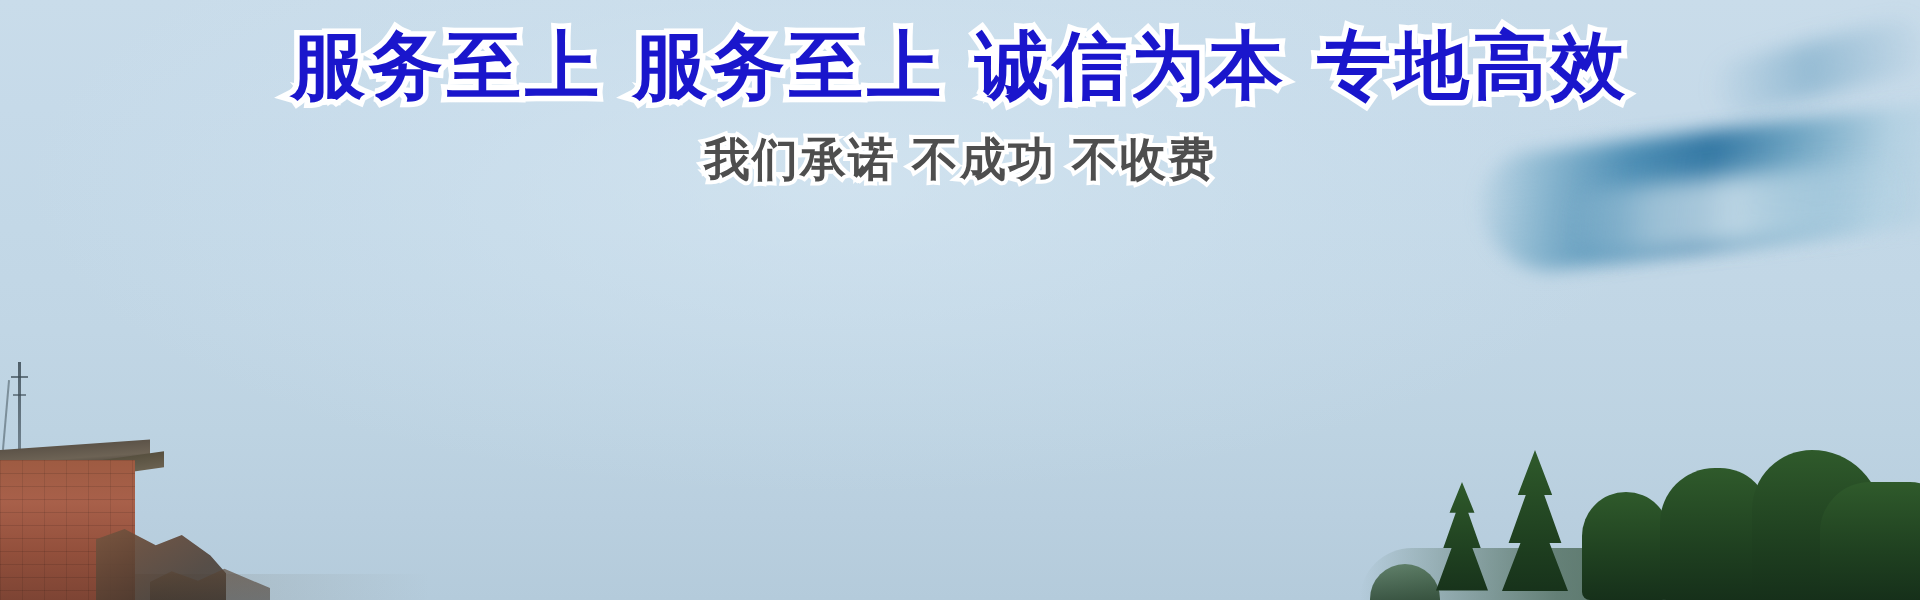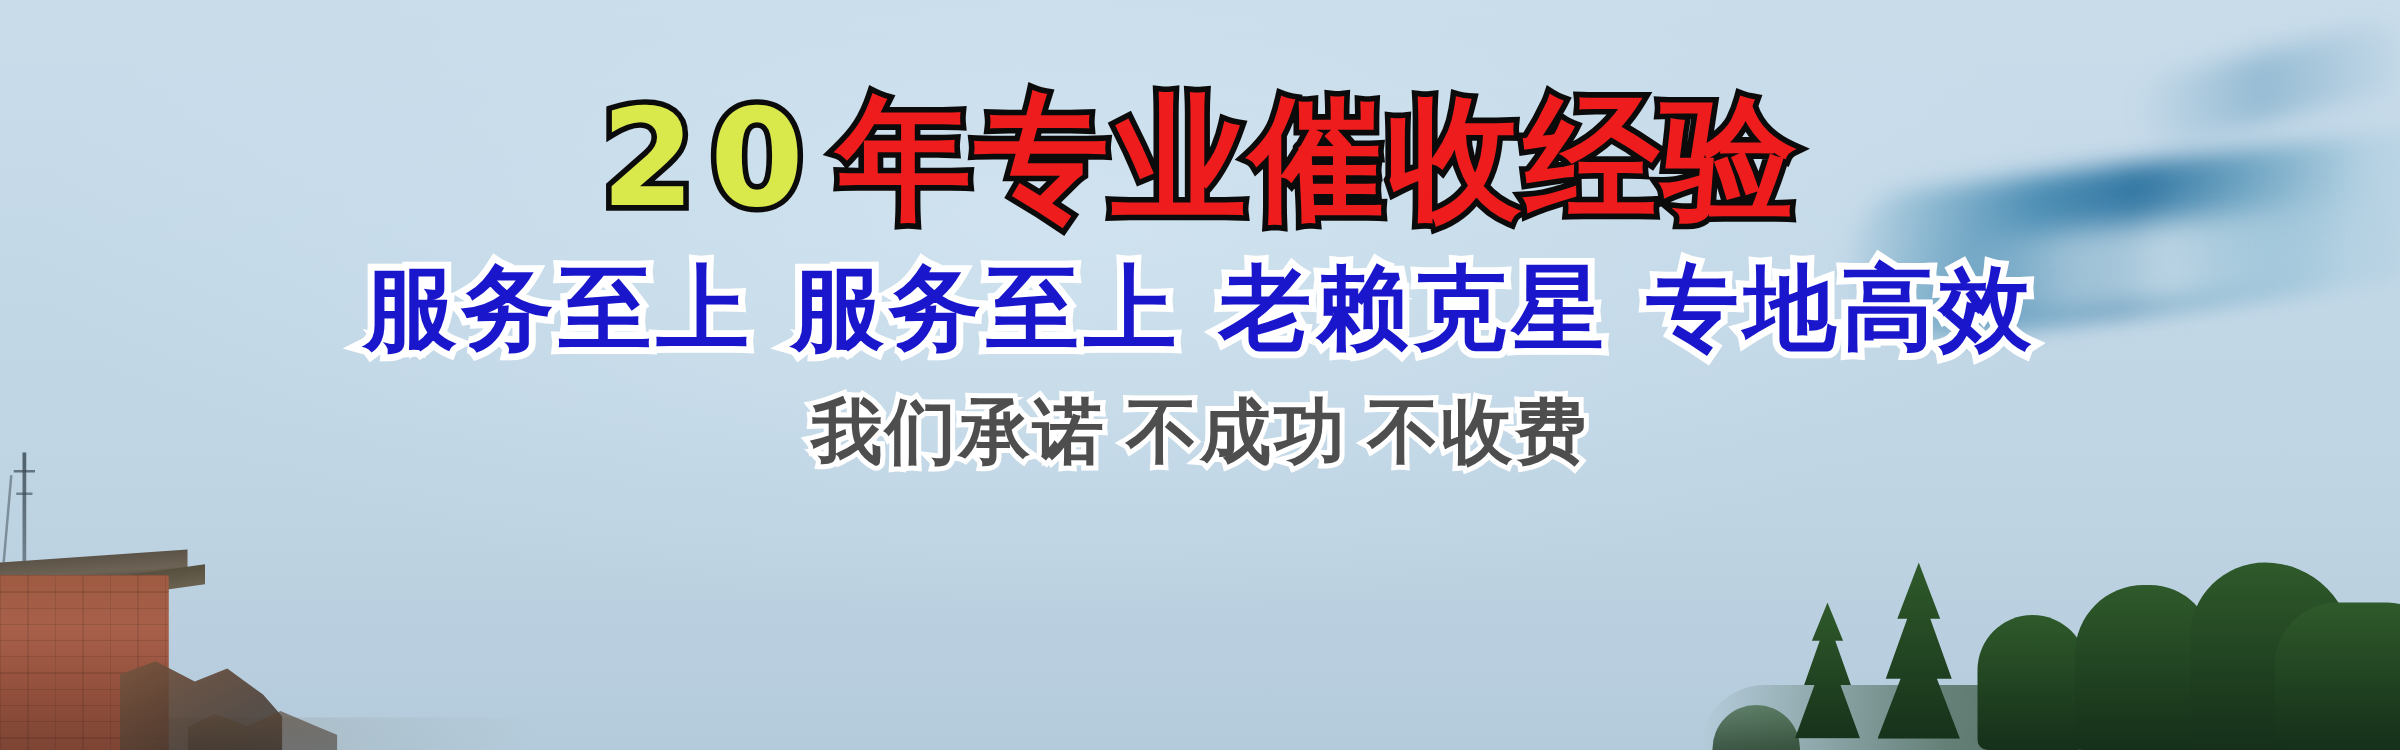--- a/index.html
+++ b/index.html
@@ -172,21 +172,21 @@
     font-size:74px;line-height:1;font-weight:bold;
     color:#1a16cc;
     -webkit-text-stroke:11px #ffffff;
     paint-order:stroke fill;
     letter-spacing:4px;white-space:nowrap;
   }
   .subline .gap{display:inline-block;width:30px;}
 
   .tagline{
     margin-top:34px;
-    font-size:57px;line-height:1;font-weight:bold;
+    font-size:46px;line-height:1;font-weight:bold;
     color:#4e4e4e;
     -webkit-text-stroke:8px #ffffff;
     paint-order:stroke fill;
     letter-spacing:2px;white-space:nowrap;text-align:right;
   }
   .tagline .gap{display:inline-block;width:16px;}
 </style>
 </head>
 <body>
 
@@ -212,26 +212,23 @@
   <div class="bush-small"></div>
   <div class="tree t1"></div>
   <div class="tree t2"></div>
   <div class="tree t3"></div>
   <div class="tree t4"></div>
   <div class="tree t5"></div>
   <div class="tree t6"></div>
 
   <div class="text-stack">
 
-    <div class="headline">
-      <span class="hl-num">20</span><span class="hl-red">年专业催收经验</span>
-    </div>
 
     <div class="subline">
-      <span>服务至上</span><span class="gap"></span><span>服务至上</span><span class="gap"></span><span>老赖克星</span><span class="gap"></span><span>专地高效</span>
+      <span>服务至上</span><span class="gap"></span><span>服务至上</span><span class="gap"></span><span>诚信为本</span><span class="gap"></span><span>专地高效</span>
     </div>
 
     <div class="tagline">
       <span>我们承诺</span><span class="gap"></span><span>不成功</span><span class="gap"></span><span>不收费</span>
     </div>
 
   </div>
 </div>
 
 </body></html>

